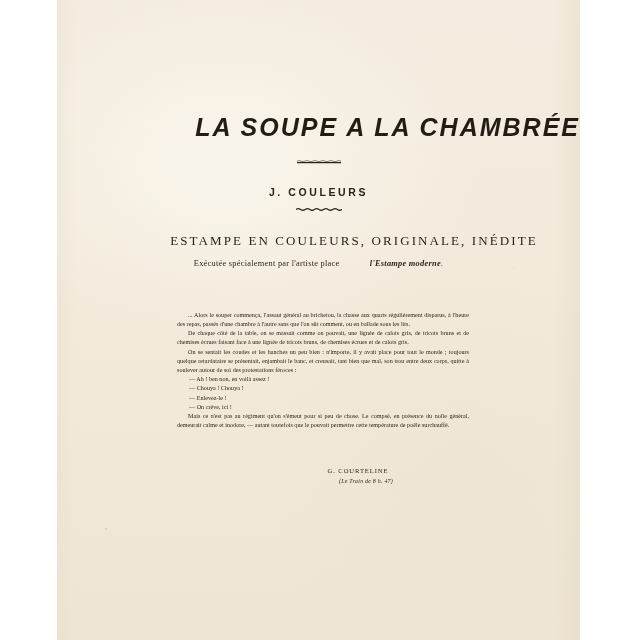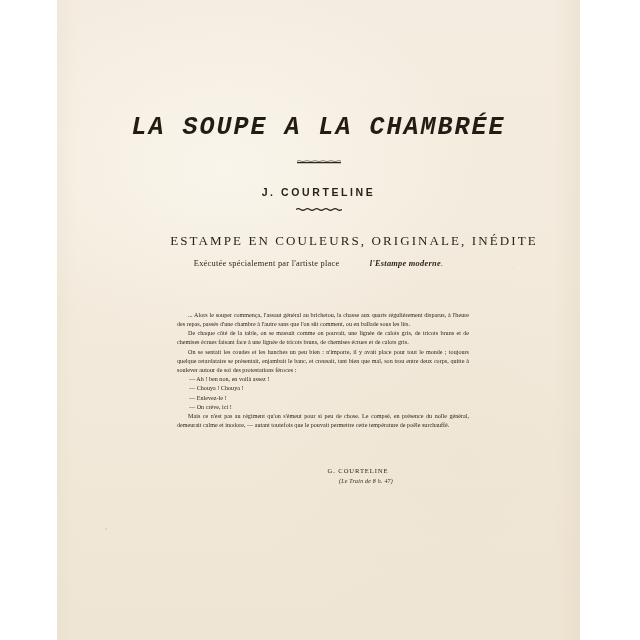--- a/index.html
+++ b/index.html
@@ -63,22 +63,22 @@
     width: 523px;
     height: 640px;
   }
 
   
   .title {
     position: absolute;
     left: 0;
     top: 113px;
     width: 523px;
-    text-align: center;
-    font-family: Liberation Mono, monospace;
+    text-align: right;
+    font-family: Liberation Sans, sans-serif;
     font-style: italic;
     font-weight: 700;
     font-size: 25px;
     letter-spacing: 2.0px;
     color: #231c14;
     white-space: nowrap;
   }
 
   
   .orn {
@@ -206,21 +206,21 @@
 
     <div class="title">LA SOUPE A LA CHAMBRÉE</div>
 
     <div class="orn orn-1">
       <svg width="44" height="5" viewBox="0 0 44 5" aria-hidden="true">
         <path d="M0 2.6 L44 2.6" stroke="#2f2619" stroke-width="1.3" fill="none"></path>
         <path d="M0 1.1 Q2 0.1 4 1.1 T8 1.1 T12 1.1 T16 1.1 T20 1.1 T24 1.1 T28 1.1 T32 1.1 T36 1.1 T40 1.1 T44 1.1" stroke="#3a3021" stroke-width="0.7" fill="none" opacity="0.85"></path>
       </svg>
     </div>
 
-    <div class="author">J. COURTELINE</div>
+    <div class="author">J. COULEURS</div>
 
     <div class="orn orn-2">
       <svg width="46" height="6" viewBox="0 0 46 6" aria-hidden="true">
         <path d="M0 3.4 Q2.3 1.7 4.6 3.4 T9.2 3.4 T13.8 3.4 T18.4 3.4 T23 3.4 T27.6 3.4 T32.2 3.4 T36.8 3.4 T41.4 3.4 T46 3.4" stroke="#2f2619" stroke-width="1.25" fill="none"></path>
       </svg>
     </div>
 
     <div class="subtitle-main">ESTAMPE EN COULEURS, ORIGINALE, INÉDITE</div>
 
     <div class="subtitle-sub">

